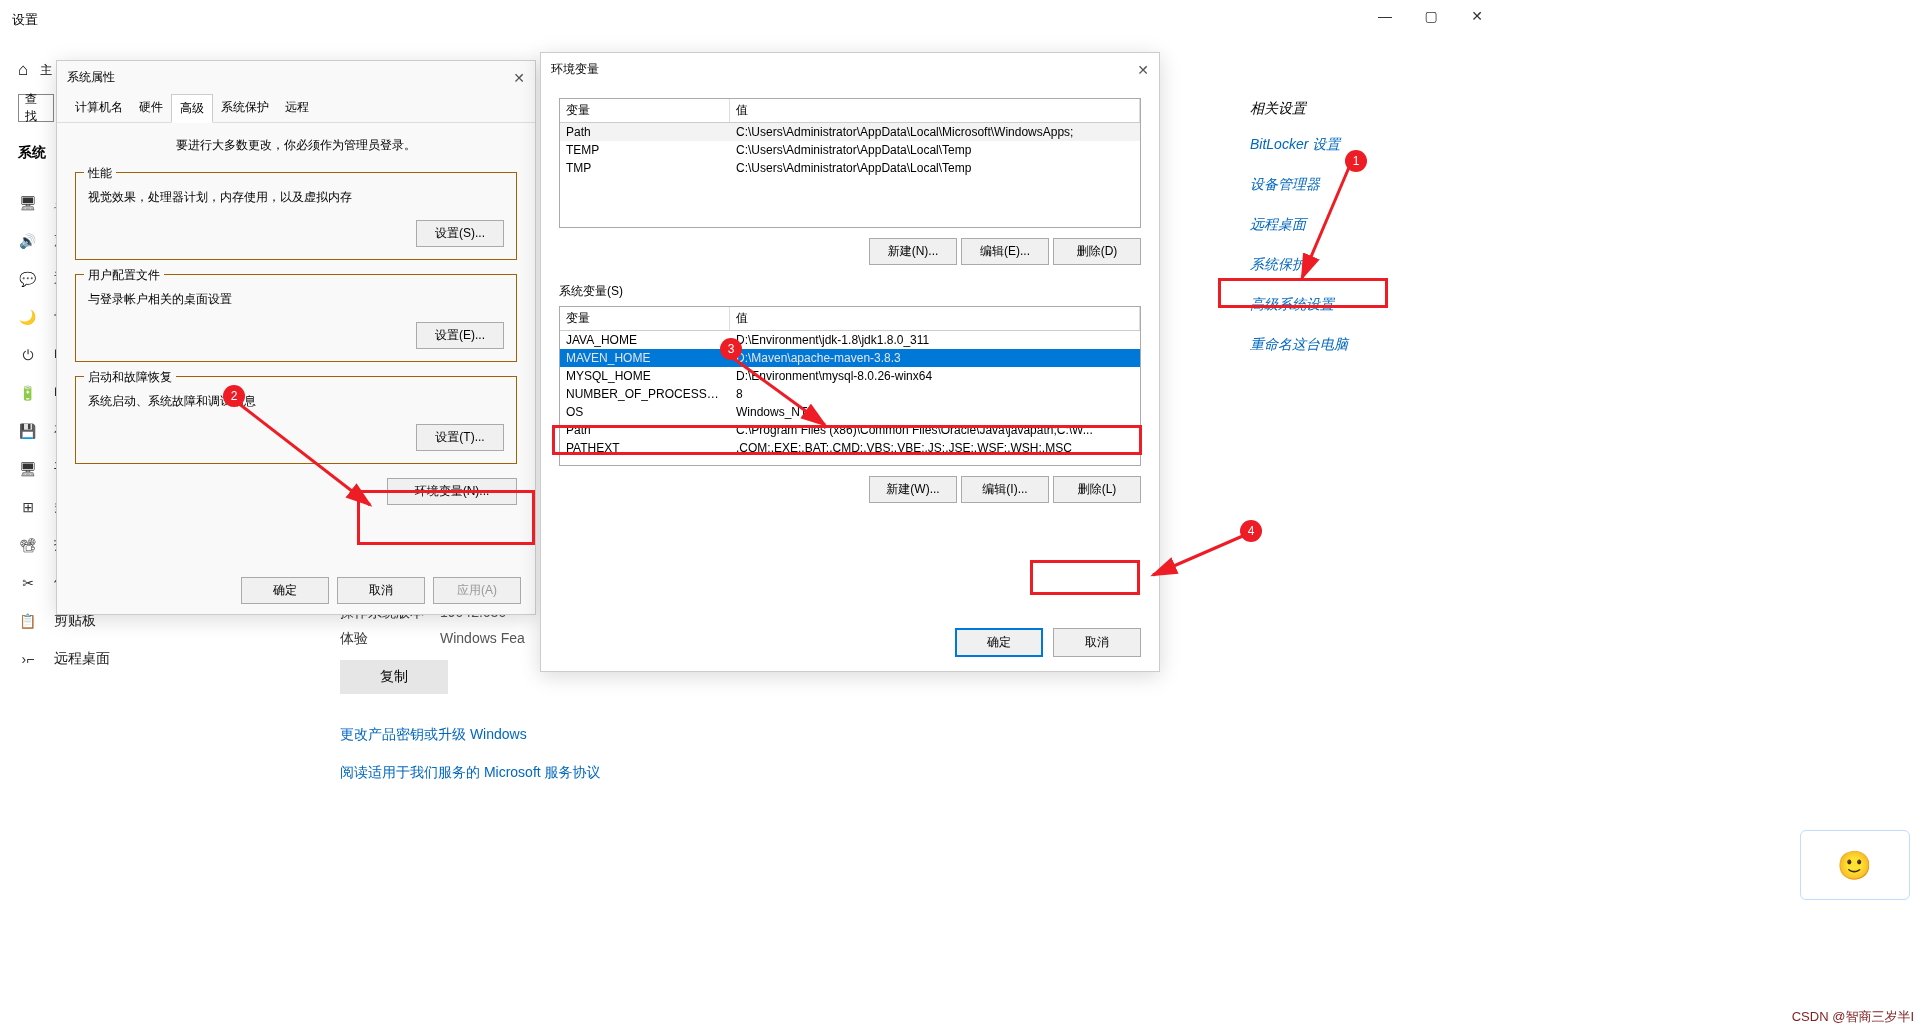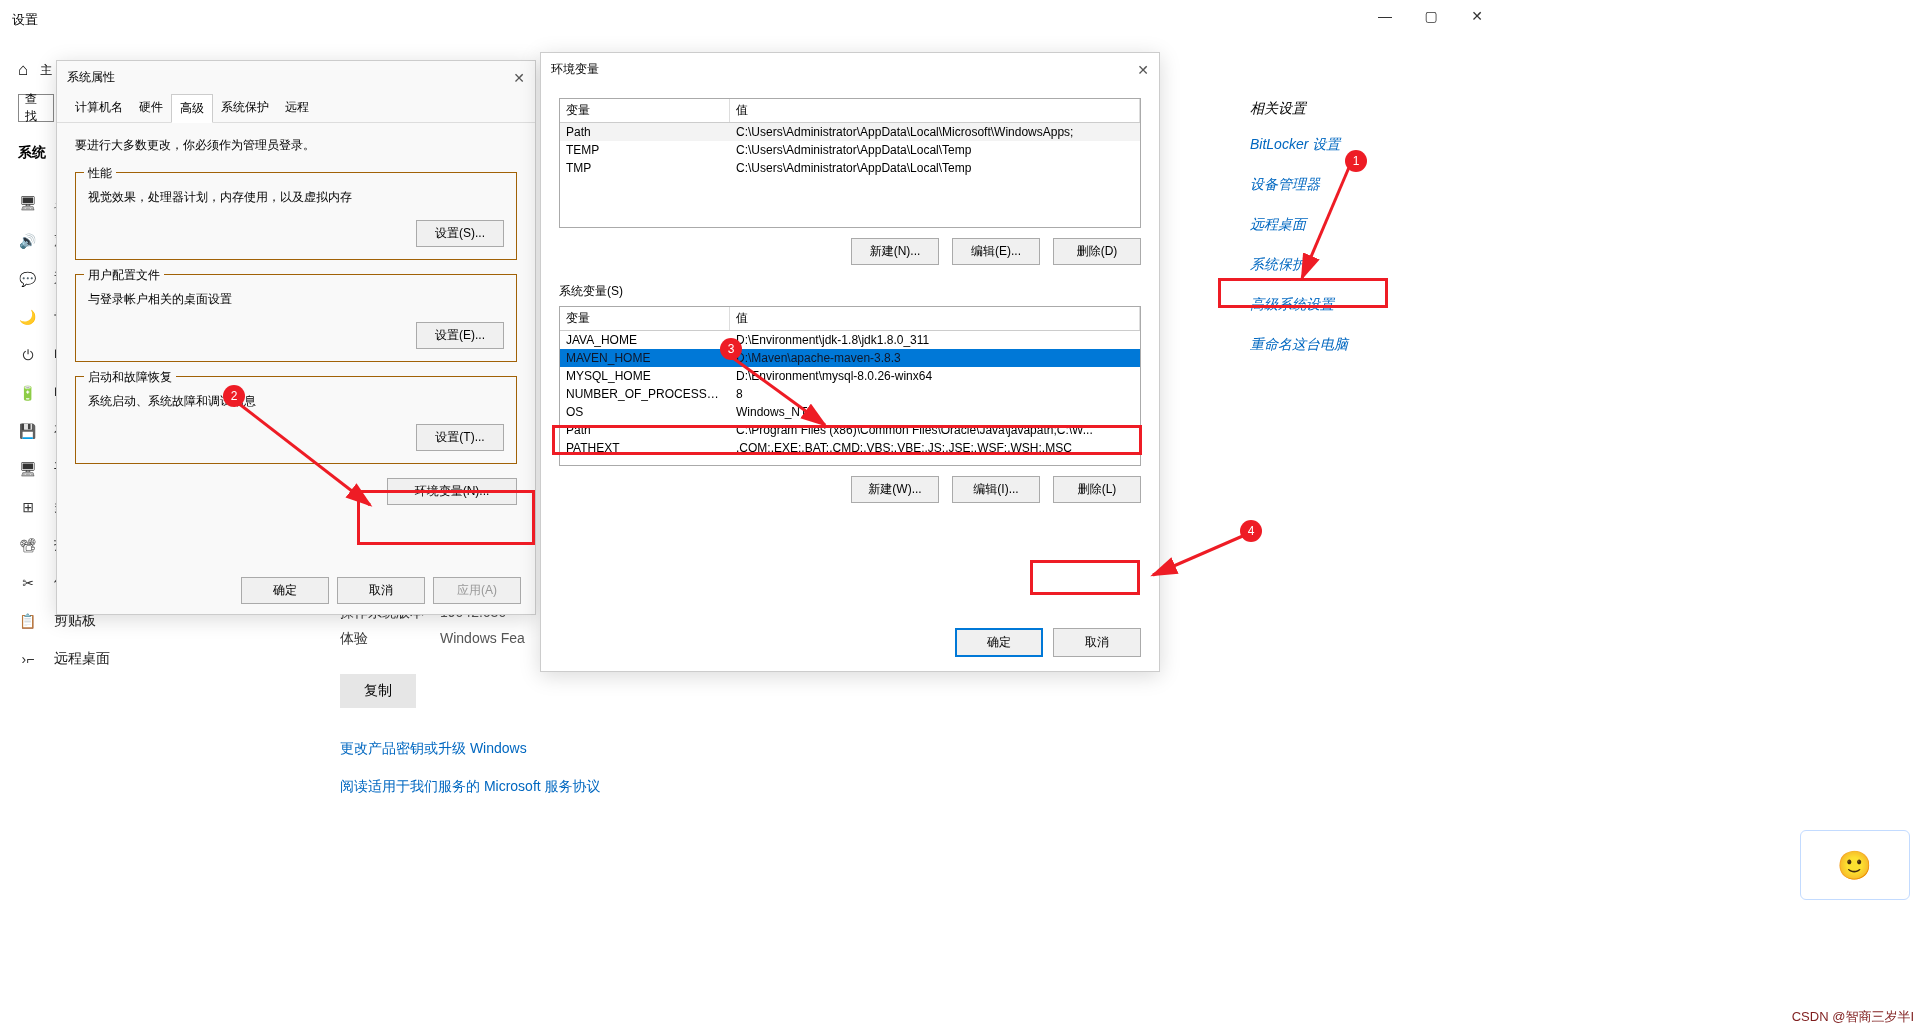--- a/index.html
+++ b/index.html
@@ -16,59 +16,59 @@
   .home-icon { font-size: 17px; }
   .search-box { border: 1px solid #888; width: 36px; height: 28px; padding: 2px 6px; display: flex; align-items: center; margin-bottom: 22px; }
   .active-item { font-size: 14px; font-weight: 600; margin-bottom: 22px; }
   .nav-item { display: flex; align-items: center; gap: 18px; padding: 10px 2px; font-size: 14px; color: #222; }
   .nav-icon { width: 16px; display: inline-flex; justify-content: center; font-size: 14px; color: #333; }
   
   .main-pane { position: absolute; left: 340px; top: 600px; }
   .info-row { display: flex; padding: 4px 0; font-size: 14px; }
   .info-label { width: 100px; color: #333; }
   .info-value { color: #555; }
-  .copy-btn { margin-top: 22px; background: #e6e6e6; border: none; padding: 8px 24px; font-size: 14px; }
+  .copy-btn { margin-top: 8px; background: #e6e6e6; border: none; padding: 8px 40px; font-size: 14px; }
   .link { color: #0067c0; font-size: 14px; padding: 10px 0; display: block; }
 
   .right-pane { position: absolute; left: 1250px; top: 100px; font-style: italic; }
   .right-pane h3 { font-size: 14px; font-weight: 400; margin-bottom: 18px; }
   .right-pane a { display: block; color: #0067c0; font-size: 14px; margin-bottom: 22px; text-decoration: none; }
 
   
   .dialog { position: absolute; background: #f9f9f9; border: 1px solid #ccc; box-shadow: 0 4px 20px rgba(0,0,0,0.15); }
   .dialog .dlg-title { padding: 8px 10px; font-size: 12px; display: flex; justify-content: space-between; align-items: center; }
   .dialog .dlg-close { font-size: 14px; color: #555; }
   .sysprops { left: 56px; top: 60px; width: 480px; height: 555px; }
   .tabs { display: flex; padding: 0 10px; border-bottom: 1px solid #ddd; }
   .tab { padding: 5px 8px; font-size: 12px; cursor: pointer; }
   .tab.active { background: #fff; border: 1px solid #ccc; border-bottom: 1px solid #fff; margin-bottom: -1px; }
   .dlg-body { padding: 14px 18px; font-size: 12px; }
-  .notice { margin-bottom: 18px; }
+  .notice { margin-bottom: 18px; text-align: center; }
   .group { border: 1px solid #a16207; padding: 10px 12px 12px 12px; margin-bottom: 14px; position: relative; }
   .group-title { position: absolute; top: -8px; left: 8px; background: #f9f9f9; padding: 0 4px; font-size: 12px; }
   .group-desc { margin: 6px 0 14px 0; }
   .group-btn-row { text-align: right; }
   .std-btn { background: #f0f0f0; border: 1px solid #aaa; padding: 4px 16px; font-size: 12px; min-width: 88px; cursor: pointer; }
   .dlg-footer { position: absolute; bottom: 10px; right: 14px; display: flex; gap: 8px; }
   .std-btn.disabled { color: #999; }
 
   
   .envvars { left: 540px; top: 52px; width: 620px; height: 620px; background: #fff; }
   .env-body { padding: 12px 18px; }
   .env-section-title { font-size: 12px; margin: 4px 0 6px 0; }
   .env-table { border: 1px solid #aaa; width: 100%; height: 150px; overflow: hidden; font-size: 12px; background: #fff; }
   .env-table .hdr { display: flex; border-bottom: 1px solid #ccc; background: #fff; }
   .env-table .hdr span { padding: 3px 6px; border-right: 1px solid #ddd; }
   .env-table .row { display: flex; padding: 1px 0; }
   .env-table .row span { padding: 1px 6px; overflow: hidden; white-space: nowrap; text-overflow: ellipsis; }
   .col-var { width: 170px; flex-shrink: 0; }
   .col-val { flex: 1; }
-  .row.selected { background: #0078d7; color: #0f172a; }
+  .row.selected { background: #0078d7; color: #e5e5e5; }
   .row.hl { background: #f3f3f3; }
-  .env-btns { text-align: right; margin: 10px 0 18px 0; display: flex; gap: 13px; justify-content: flex-end; }
+  .env-btns { text-align: right; margin: 10px 0 18px 0; display: flex; gap: 4px; justify-content: flex-end; }
   .env-footer { position: absolute; bottom: 14px; right: 18px; display: flex; gap: 10px; }
   .std-btn.primary { border: 2px solid #0078d7; }
 
   
   .redbox { position: absolute; border: 3px solid #ee1c25; pointer-events: none; }
   .badge { position: absolute; width: 22px; height: 22px; background: #ee1c25; border-radius: 50%; color: #fff; font-size: 12px; display: flex; align-items: center; justify-content: center; pointer-events: none; }
   svg.arrow { position: absolute; pointer-events: none; }
 
   .watermark { position: absolute; right: 6px; bottom: 4px; color: #7f1d1d; font-size: 13px; }
   .mascot { position: absolute; right: 10px; bottom: 130px; width: 110px; height: 70px; border: 1px solid #c3dbff; border-radius: 6px; background: #fff; display:flex; align-items:center; justify-content:center; font-size:28px; }

